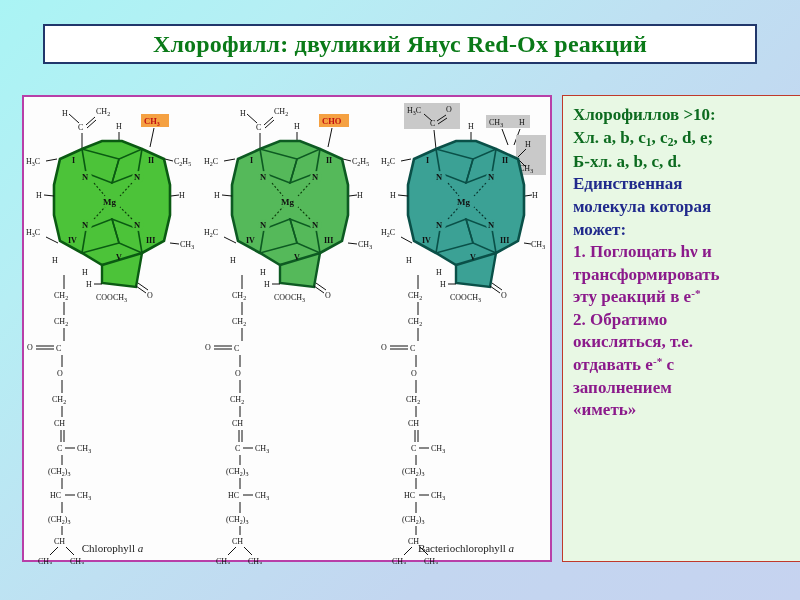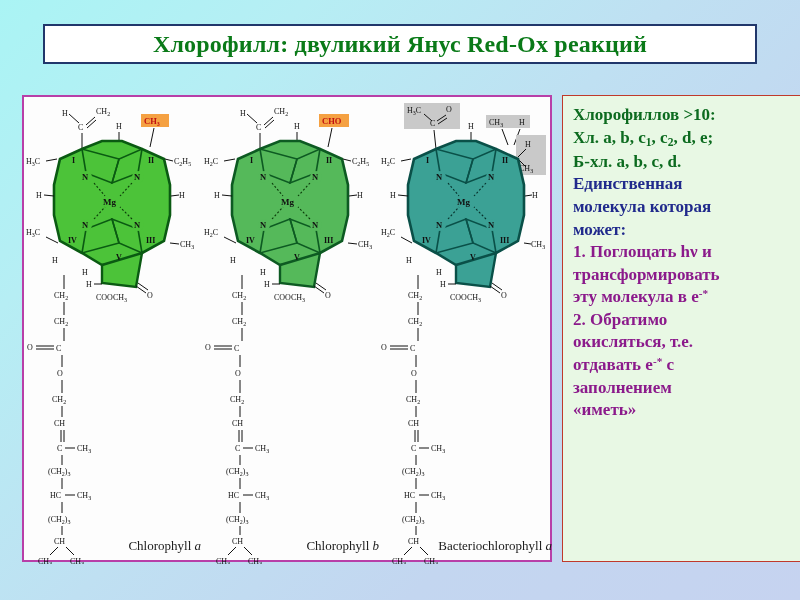--- a/index.html
+++ b/index.html
@@ -26,22 +26,22 @@
   .diagram-panel{
     position:absolute;left:22px;top:95px;width:530px;height:467px;
     background:#fdfdfd;border:2px solid #b83fa8;box-sizing:border-box;
   }
   .struct{position:absolute;top:0;height:100%;}
   .s1{left:0px;width:177px;}
   .s2{left:178px;width:177px;}
   .s3{left:356px;width:172px;}
   .struct svg{position:absolute;left:0;top:0;}
   .caption{
-    position:absolute;bottom:6px;width:100%;text-align:right;
-    font-size:13px;color:#1a1a1a;font-family:"Liberation Serif",serif;
+    position:absolute;bottom:6px;width:100%;text-align:center;
+    font-size:11px;color:#1a1a1a;font-family:"Liberation Serif",serif;
   }
   .caption i{font-style:italic;}
 
   
   .text-panel{
     position:absolute;left:562px;top:95px;width:260px;height:467px;
     background:#e8f8e4;border:1px solid #c0392b;box-sizing:border-box;
     padding:8px 8px 4px 10px;
   }
   .tline{
@@ -287,24 +287,20 @@
           <line x1="38" y1="405" x2="38" y2="416" stroke="#111" stroke-width="1"></line>
           <text x="24" y="425">(CH<tspan font-size="6" dy="2">2</tspan><tspan dy="-2">)</tspan><tspan font-size="6" dy="2">3</tspan></text>
           <line x1="38" y1="429" x2="38" y2="438" stroke="#111" stroke-width="1"></line>
           <text x="30" y="447">CH</text>
           <line x1="34" y1="450" x2="26" y2="458" stroke="#111" stroke-width="1"></line>
           <line x1="42" y1="450" x2="50" y2="458" stroke="#111" stroke-width="1"></line>
           <text x="14" y="467">CH<tspan font-size="6" dy="2">3</tspan></text>
           <text x="46" y="467">CH<tspan font-size="6" dy="2">3</tspan></text>
         </g>
       </svg>
-      <div class="caption">
-        <span>Chlorophyll</span>
-        <i>b</i>
-      </div>
     </div>
 
     <div class="struct s3">
       <svg width="172" height="467" viewBox="0 0 172 467">
         <g font-family="Liberation Serif, serif" font-size="8" fill="#111">
 
           <rect x="24" y="6" width="56" height="26" fill="#c9c9c9"></rect>
           <text x="27" y="16">H<tspan font-size="6" dy="2">3</tspan><tspan dy="-2">C</tspan></text>
           <text x="66" y="15">O</text>
           <line x1="44" y1="17" x2="52" y2="24" stroke="#111" stroke-width="1"></line>
@@ -427,21 +423,21 @@
     <div class="tline green">Хлорофиллов &gt;10:</div>
     <div class="tline green"><span>Хл. a, b, c</span><sub>1</sub><span>, c</span><sub>2</sub><span>, d, e;</span></div>
     <div class="tline green">Б-хл.  a, b, c, d.</div>
 
     <div class="tline blue gap">Единственная</div>
     <div class="tline blue">молекула которая</div>
     <div class="tline blue">может:</div>
 
     <div class="tline purple gap">1. Поглощать hν и</div>
     <div class="tline purple">трансформировать</div>
-    <div class="tline purple"><span>эту молекула в e</span><sup>-*</sup></div>
+    <div class="tline purple"><span>эту реакций в e</span><sup>-*</sup></div>
 
     <div class="tline purple gap">2. Обратимо</div>
     <div class="tline purple">окисляться, т.е.</div>
     <div class="tline purple"><span>отдавать  e</span><sup>-*</sup><span> с</span></div>
     <div class="tline purple">заполнением</div>
     <div class="tline purple">«иметь»</div>
 
   </div>
 
 </div>

